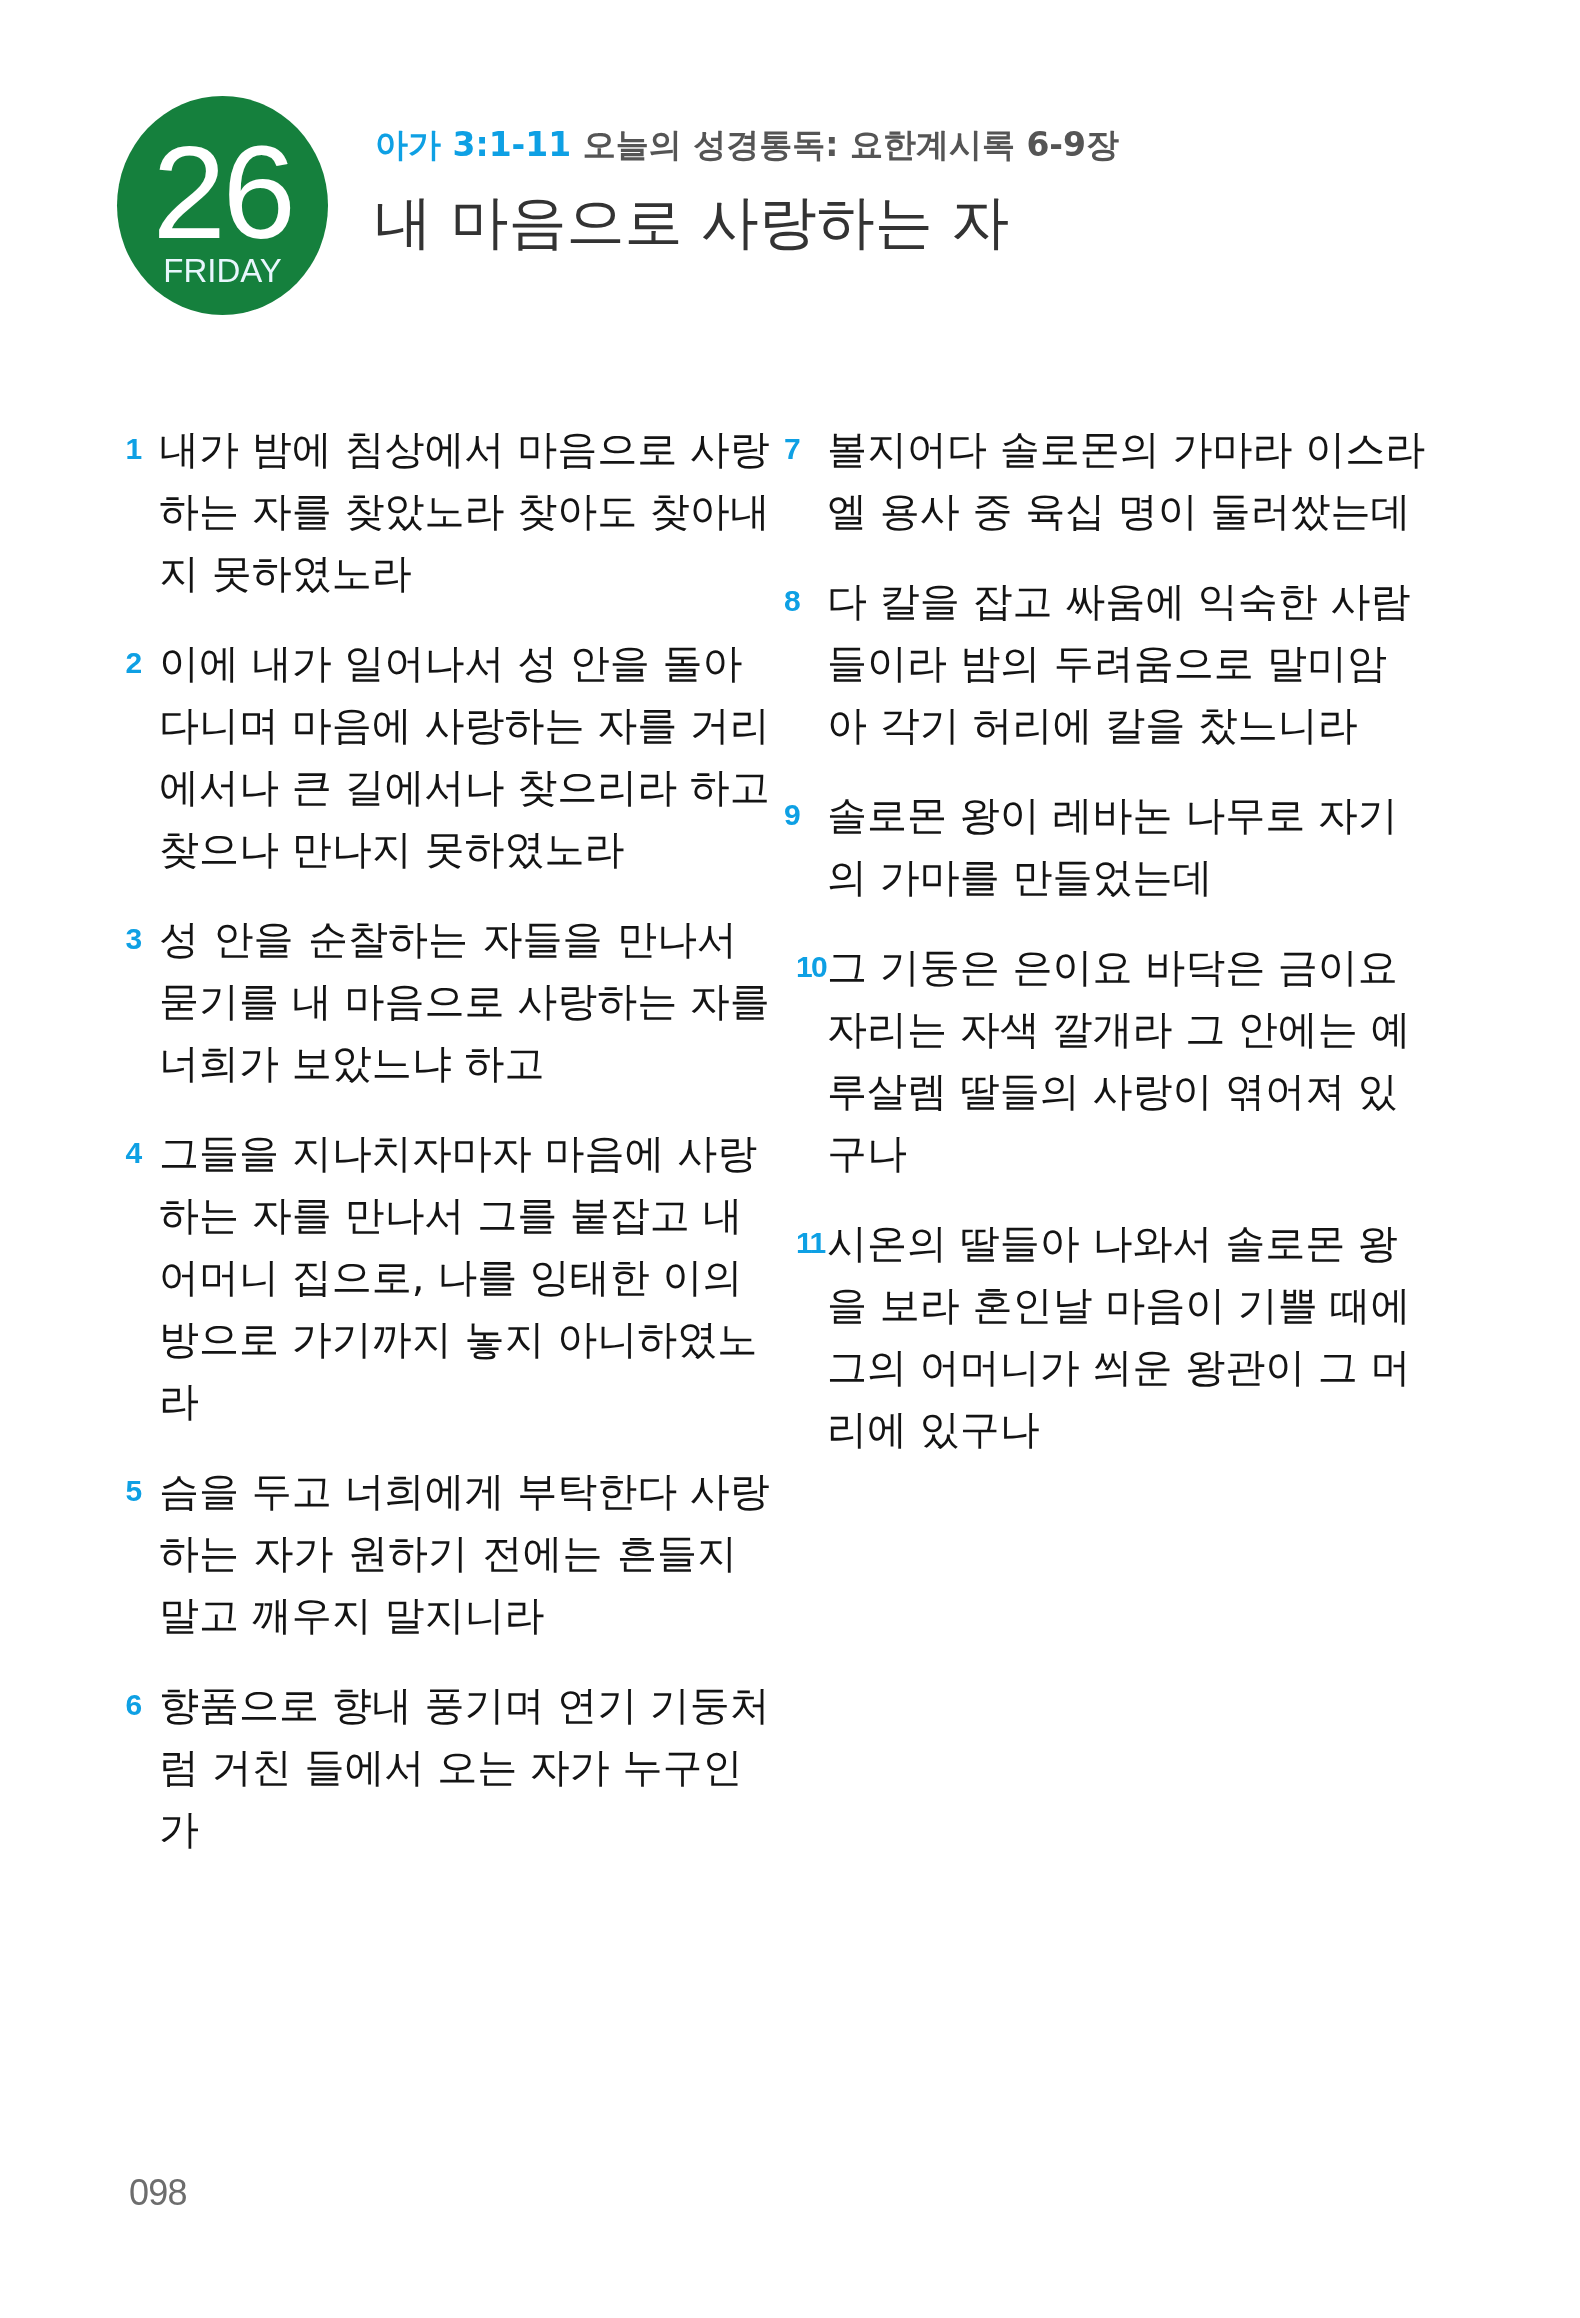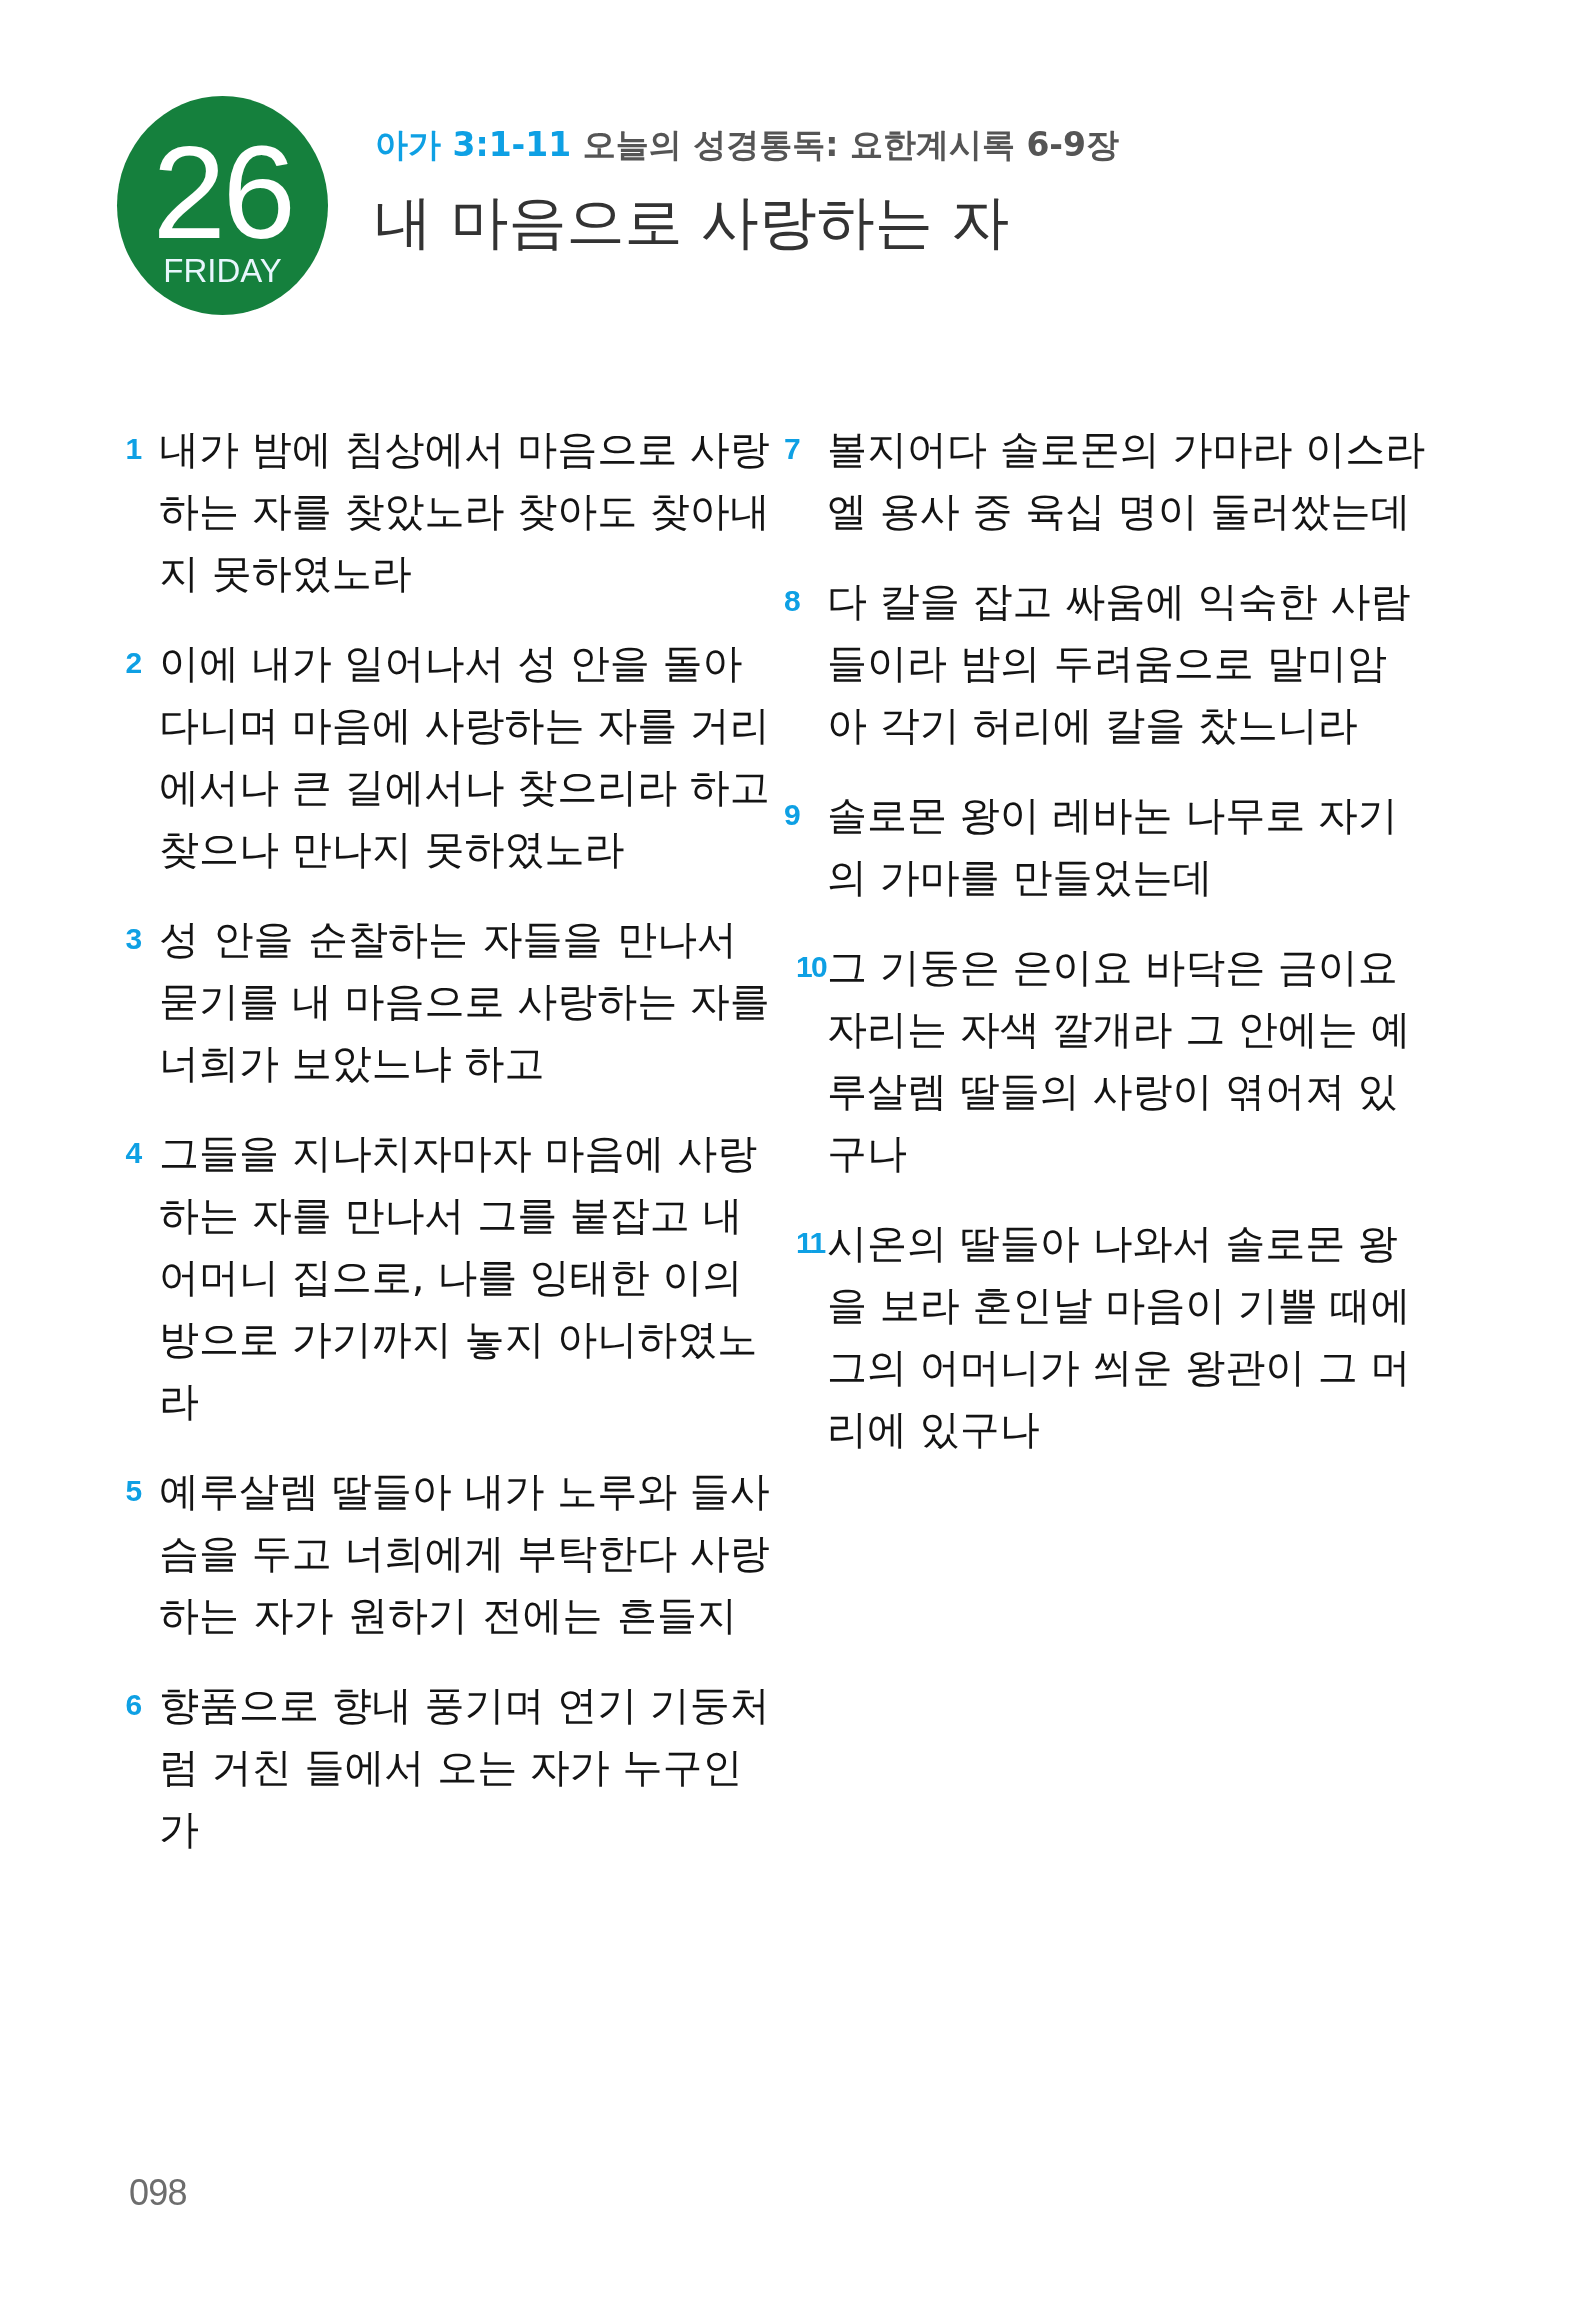--- a/index.html
+++ b/index.html
@@ -79,23 +79,23 @@
         <div class="line">그들을 지나치자마자 마음에 사랑</div>
         <div class="line">하는 자를 만나서 그를 붙잡고 내</div>
         <div class="line">어머니 집으로, 나를 잉태한 이의</div>
         <div class="line">방으로 가기까지 놓지 아니하였노</div>
         <div class="line last">라</div>
       </div>
     </div>
     <div class="verse">
       <span class="verse-num">5</span>
       <div class="verse-lines">
-        <div class="line">예루살렘 딸들아 내가 노루와 들사</div>
         <div class="line">슴을 두고 너희에게 부탁한다 사랑</div>
         <div class="line">하는 자가 원하기 전에는 흔들지</div>
+        <div class="line last">말고 깨우지 말지니라</div>
       </div>
     </div>
     <div class="verse">
       <span class="verse-num">6</span>
       <div class="verse-lines">
         <div class="line">향품으로 향내 풍기며 연기 기둥처</div>
         <div class="line">럼 거친 들에서 오는 자가 누구인</div>
         <div class="line last">가</div>
       </div>
     </div>

